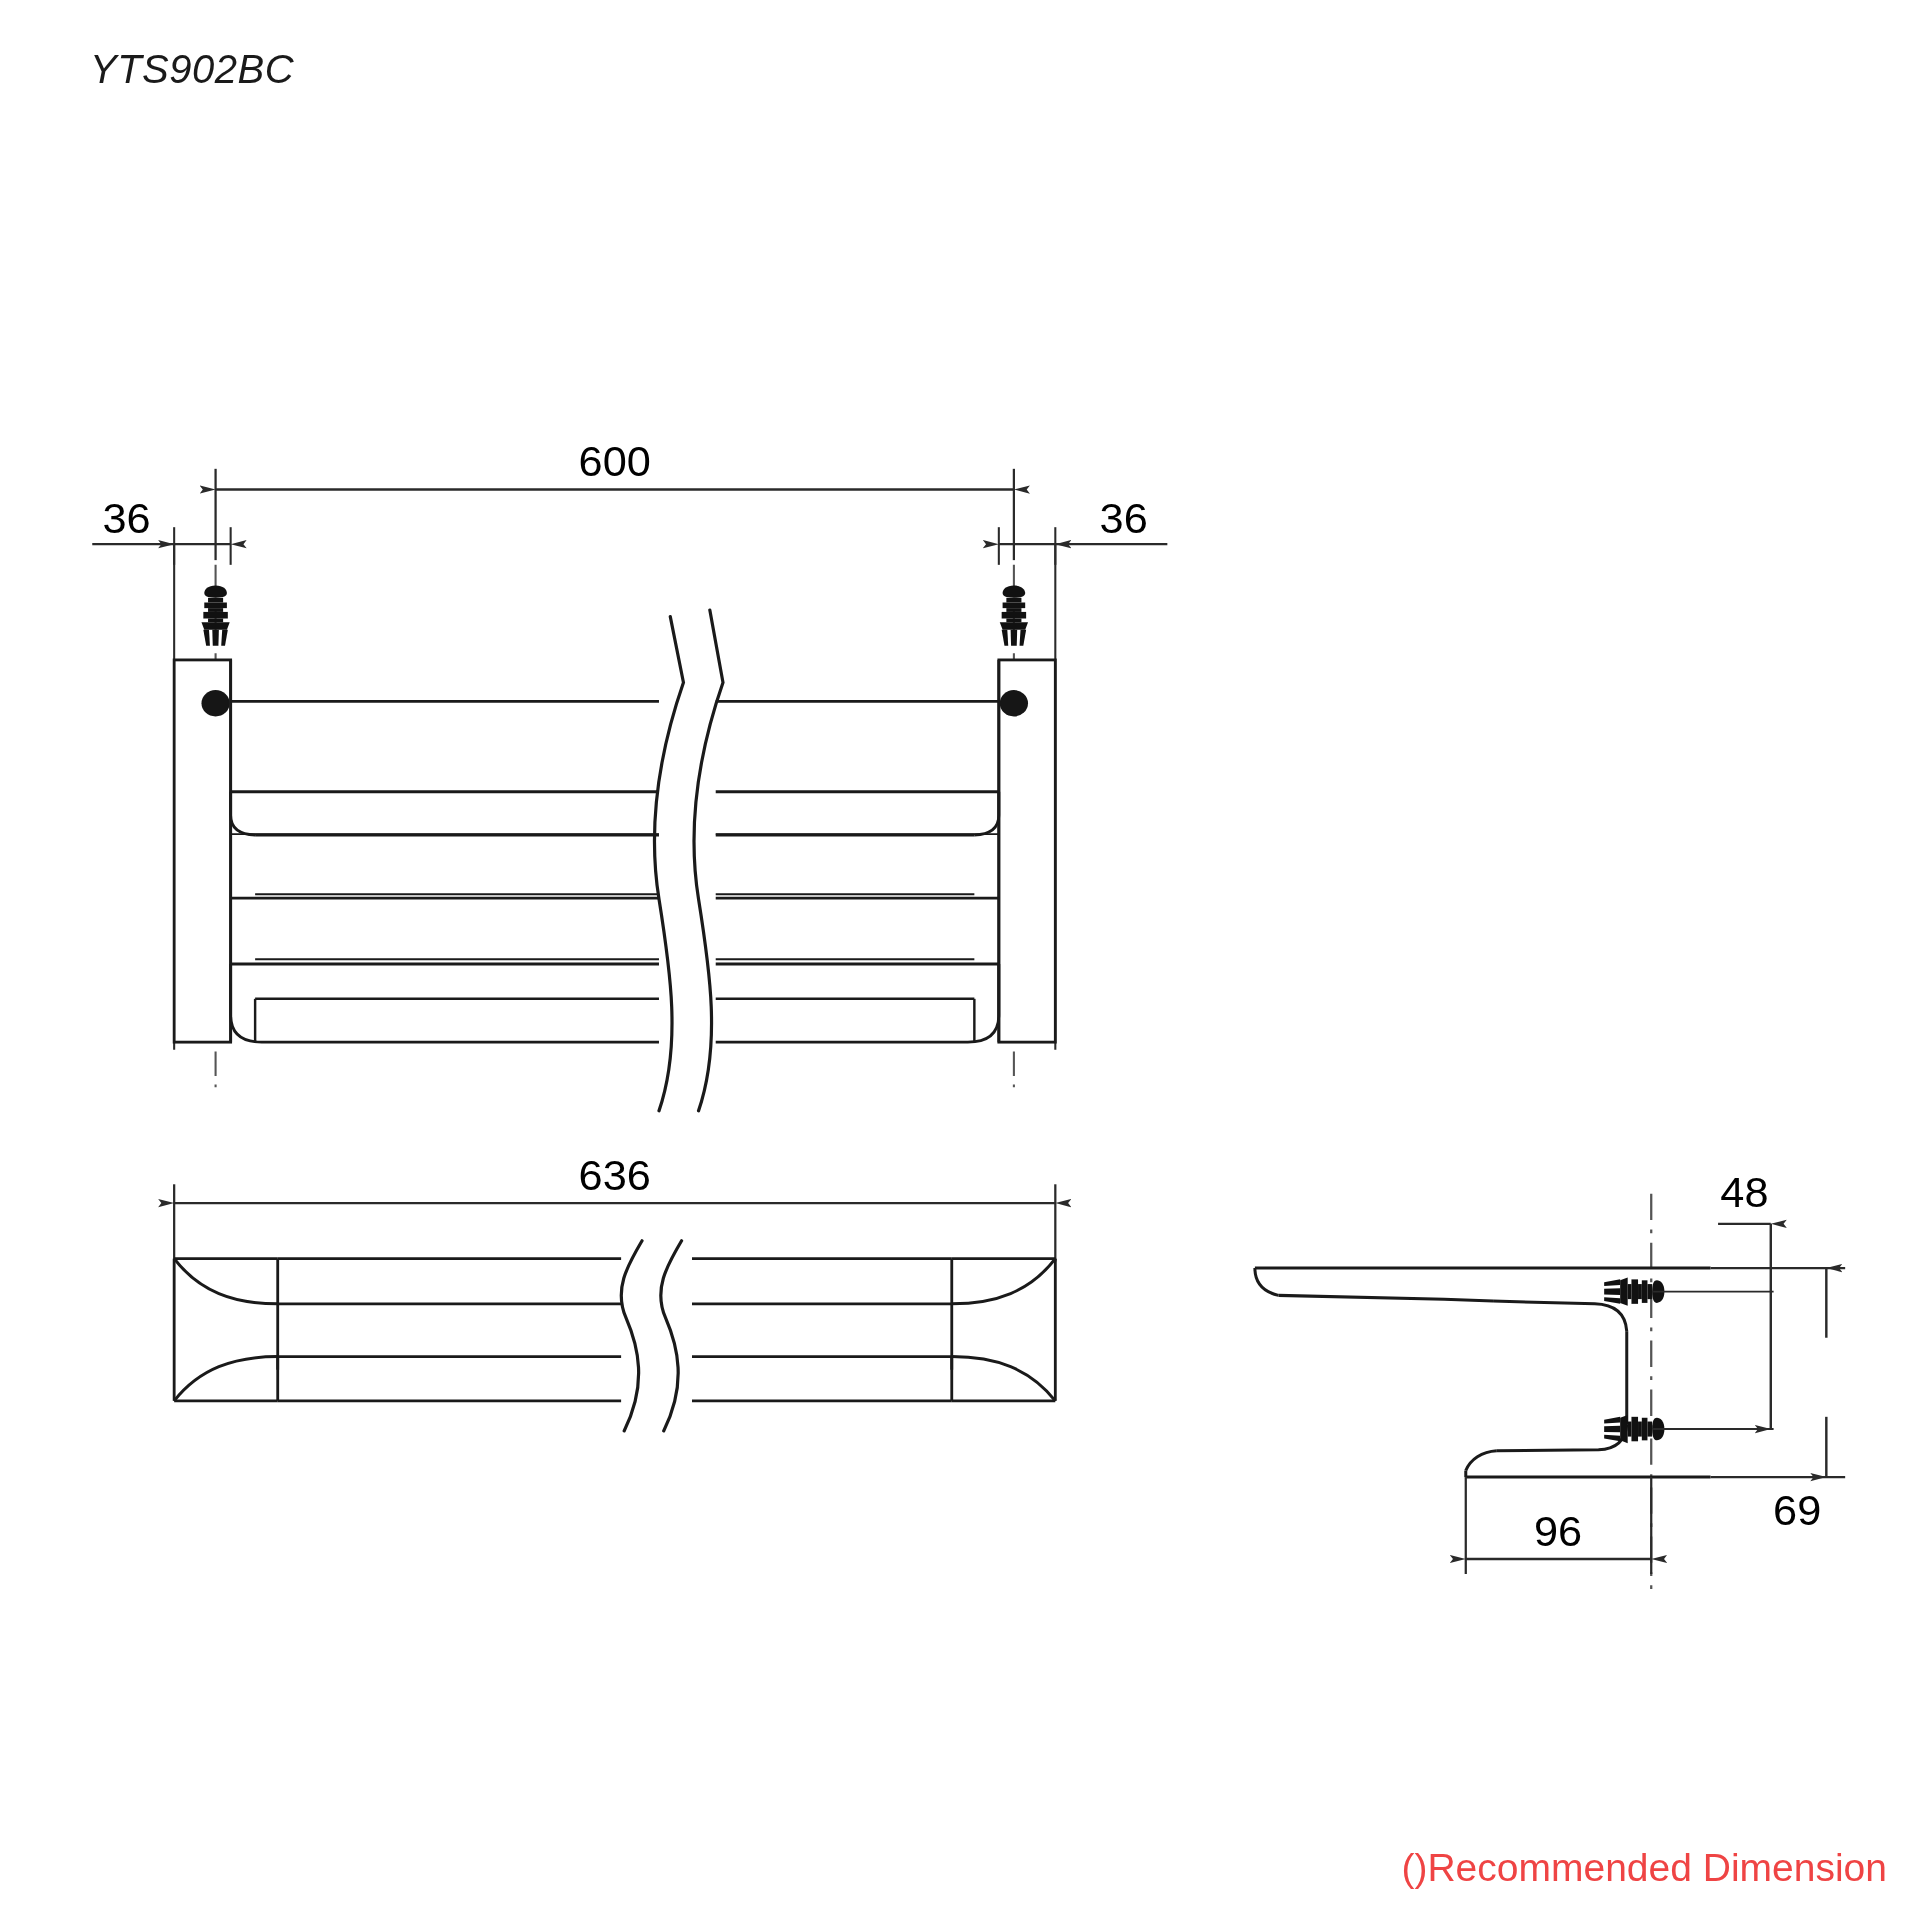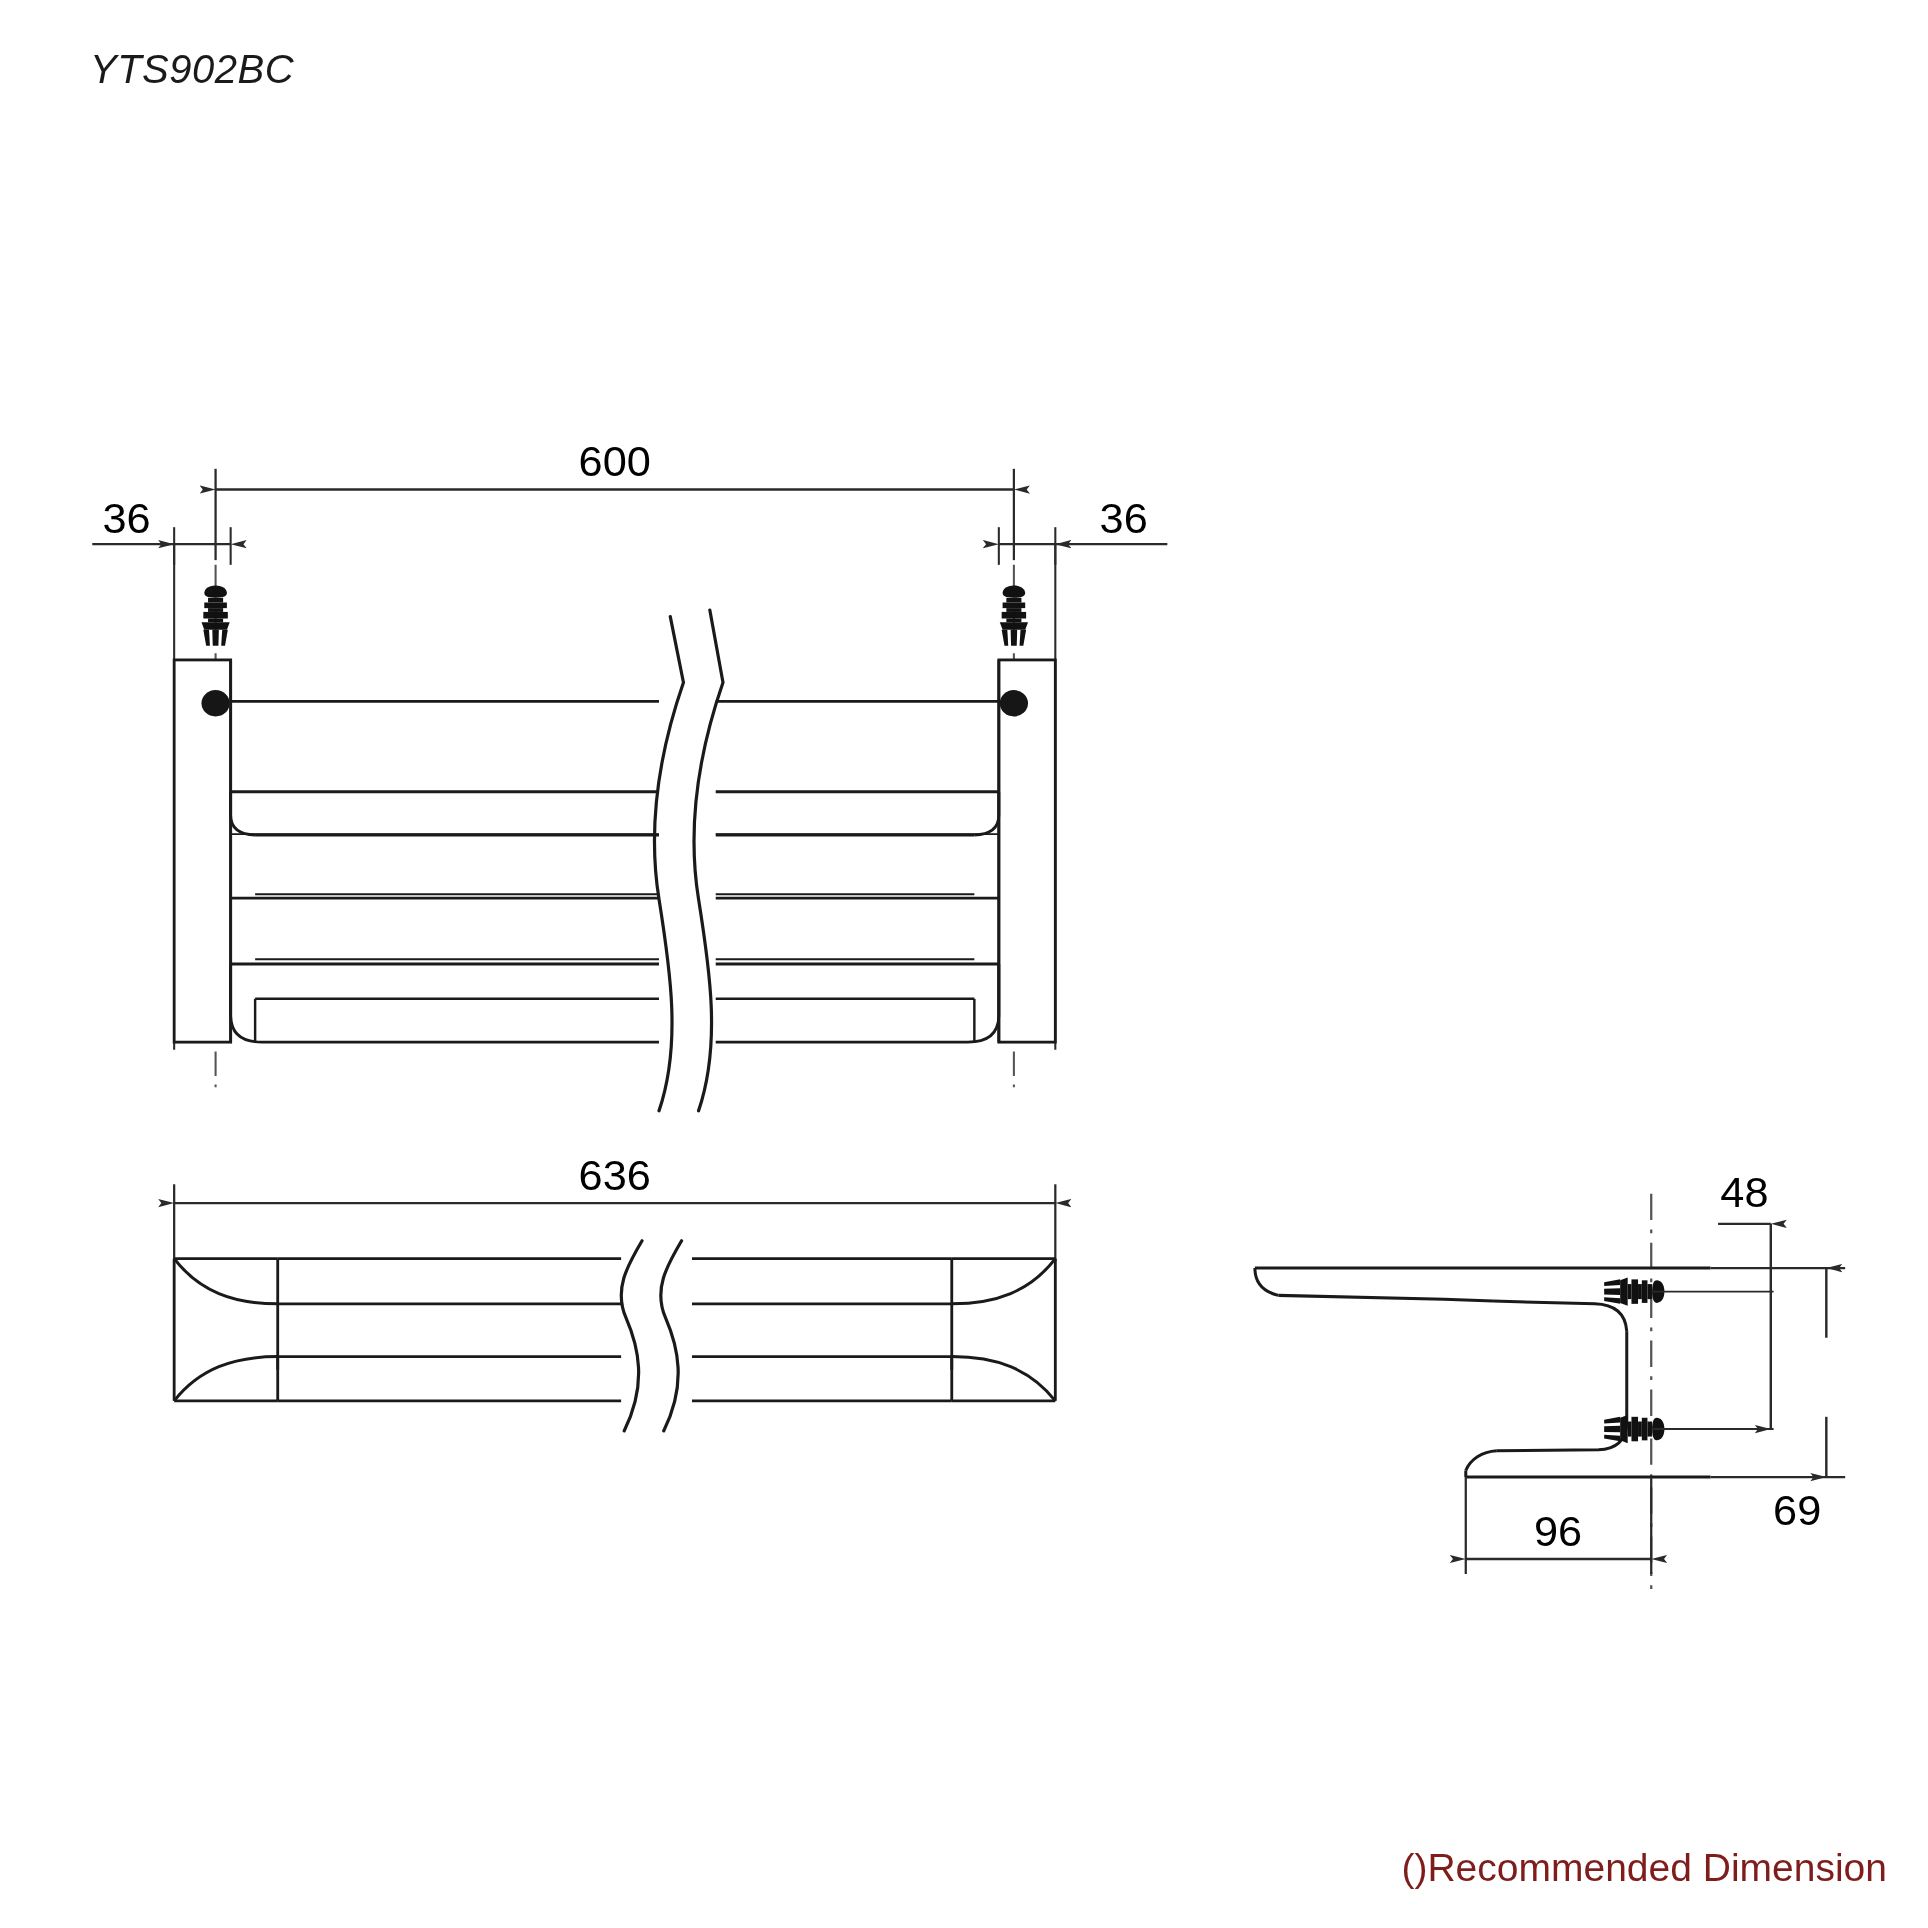--- a/index.html
+++ b/index.html
@@ -34,21 +34,21 @@
     letter-spacing: 0.5px;
     white-space: nowrap;
     text-align: center;
   }
   .footer-note {
     position: absolute;
     right: 41px;
     bottom: 38px;
     font-family: "Liberation Sans", sans-serif;
     font-size: 39px;
-    color: #7f1d1d;
+    color: #ef4444;
     white-space: nowrap;
     margin-left: 16px;
   }
   svg.drawing {
     position: absolute;
     left: 0;
     top: 0;
     width: 1928px;
     height: 1928px;
     display: block;

